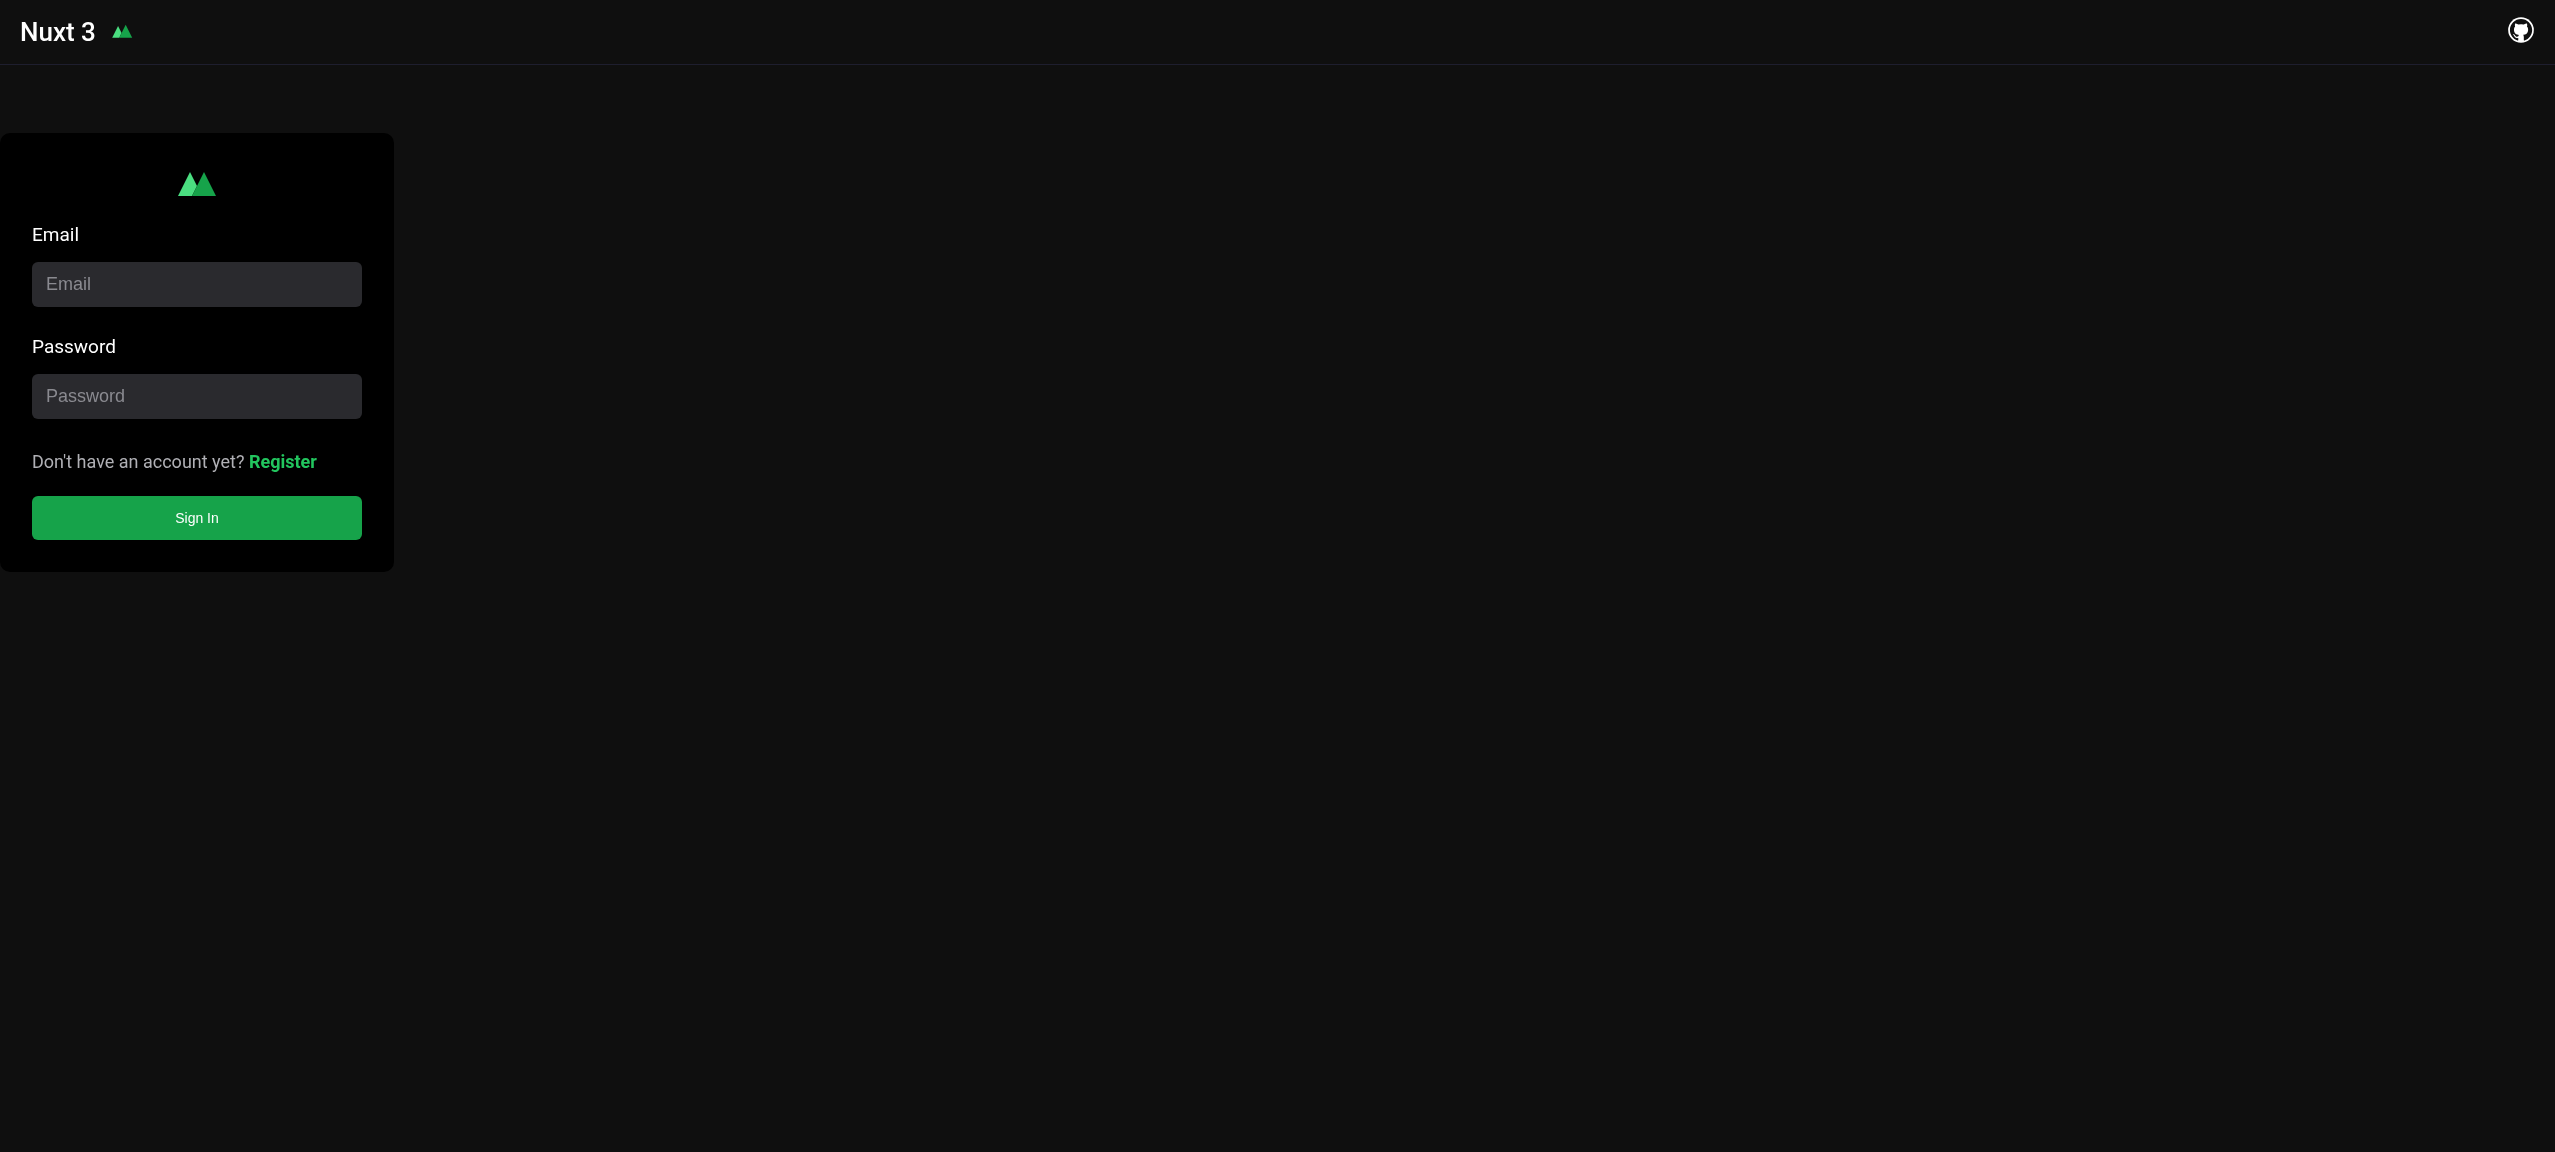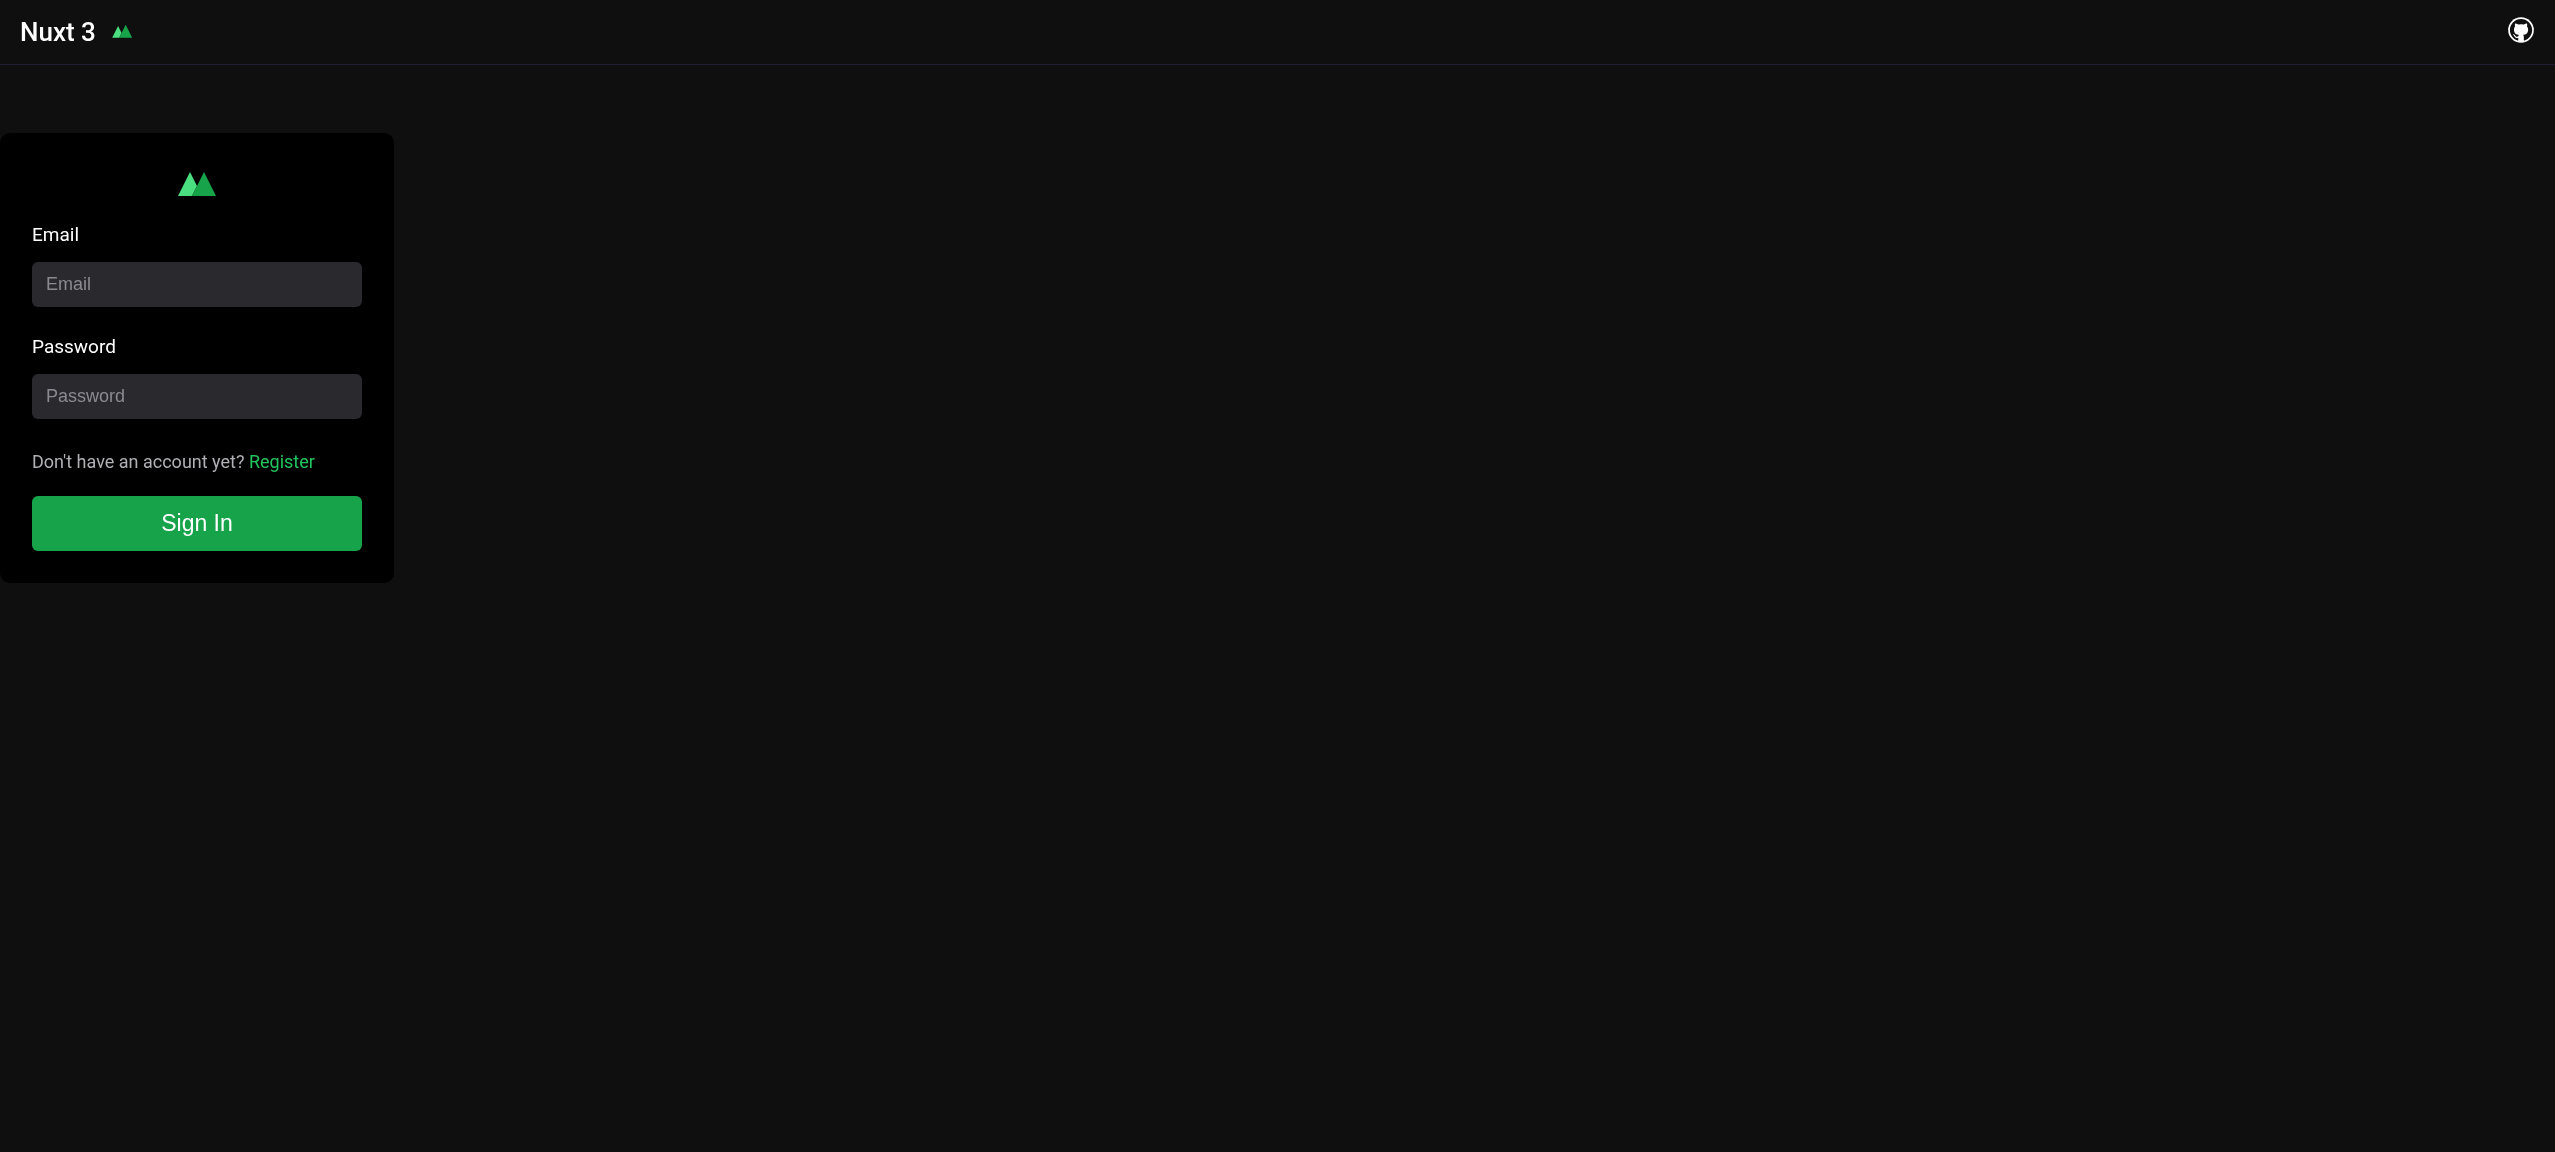--- a/index.html
+++ b/index.html
@@ -91,28 +91,29 @@
     }
     .register-text {
       font-size: 18px;
       color: #b0b0b5;
       margin-bottom: 24px;
     }
     .register-link {
       color: #22c55e;
       text-decoration: none;
       cursor: pointer;
+      font-weight: bold;
     }
     .signin-button {
       width: 100%;
       background-color: #16a34a;
       border: none;
       border-radius: 6px;
       padding: 14px;
-      font-size: 23px;
+      font-size: 14px;
       color: #ffffff;
       cursor: pointer;
     }
   </style>
 </head>
 <body>
 
 <header class="header">
   <div class="header-left">
     <span class="header-title">Nuxt 3</span>

